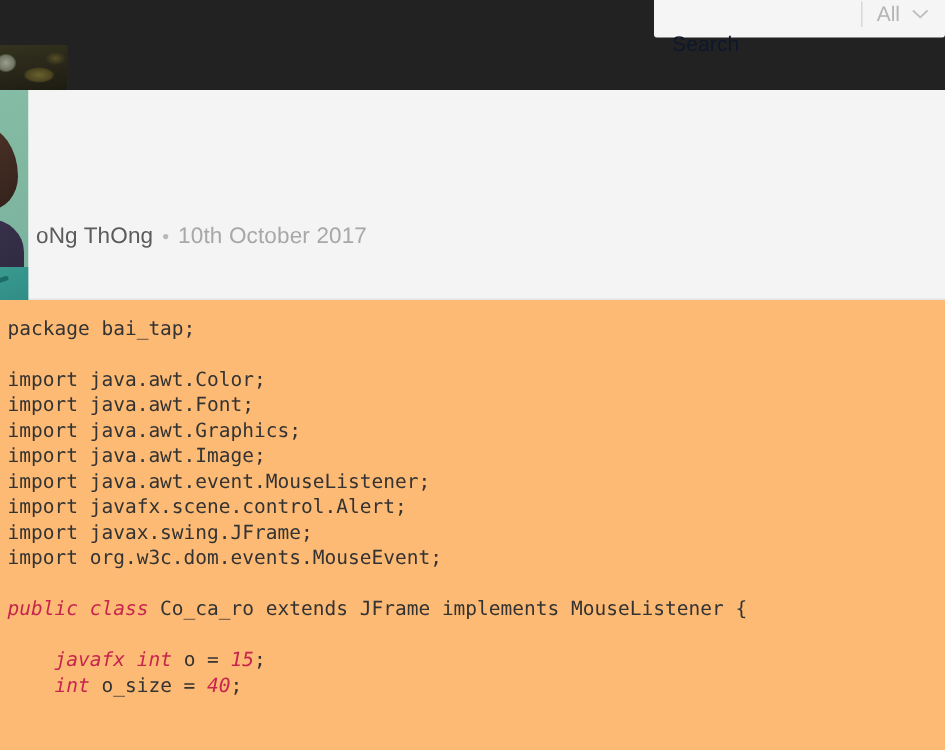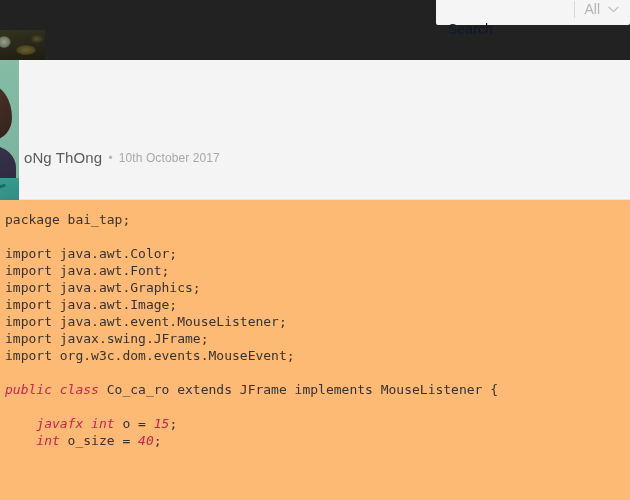--- a/index.html
+++ b/index.html
@@ -167,21 +167,21 @@
     font-size: 15px;
     color: #5b5b5b;
     letter-spacing: 0.1px;
   }
   .meta-sep {
     font-size: 13px;
     color: #b9b9b9;
     margin: 0 6px;
   }
   .meta-date {
-    font-size: 12px;
+    font-size: 15px;
     color: #a8a8a8;
     letter-spacing: 0.1px;
   }
 
   
   .code-divider {
     position: absolute;
     left: 0; top: 199px;
     width: 630px;
     height: 1px;
@@ -253,20 +253,21 @@
 <div class="code-divider"></div>
 <div class="code-block">
   <div id="code-lines">
       <div class="code-line"><span>package bai_tap;</span></div>
       <div class="code-line">&nbsp;</div>
       <div class="code-line"><span>import java.awt.Color;</span></div>
       <div class="code-line"><span>import java.awt.Font;</span></div>
       <div class="code-line"><span>import java.awt.Graphics;</span></div>
       <div class="code-line"><span>import java.awt.Image;</span></div>
       <div class="code-line"><span>import java.awt.event.MouseListener;</span></div>
+      <div class="code-line"><span>import javafx.scene.control.Alert;</span></div>
       <div class="code-line"><span>import javax.swing.JFrame;</span></div>
       <div class="code-line"><span>import org.w3c.dom.events.MouseEvent;</span></div>
       <div class="code-line">&nbsp;</div>
       <div class="code-line"><span class="kw">public class</span><span> Co_ca_ro extends JFrame implements MouseListener {</span></div>
       <div class="code-line">&nbsp;</div>
       <div class="code-line"><span>    </span><span class="kw">javafx int</span><span> o = </span><span class="kw">15</span><span>;</span></div>
       <div class="code-line"><span>    </span><span class="kw">int</span><span> o_size = </span><span class="kw">40</span><span>;</span></div>
     </div>
 </div>
 

